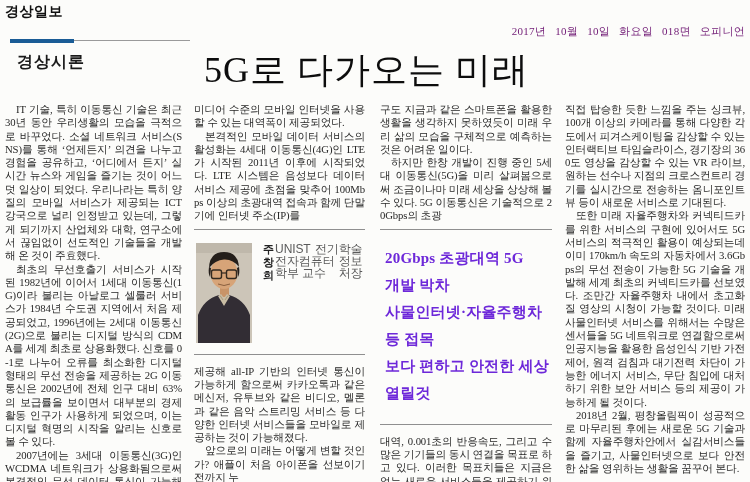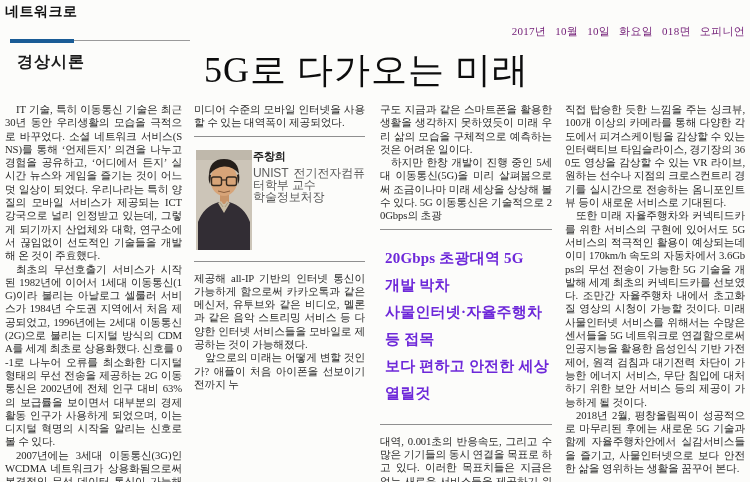--- a/index.html
+++ b/index.html
@@ -40,59 +40,60 @@
   #col1{left:5px;width:177px;}
   #col2{left:194px;width:171px;}
   #col3{left:380px;width:172px;}
   #col4{left:565px;width:180px;}
   .hrule{height:1px;background:#8f8f8f;}
   
   .photo-block{margin-top:6px;}
   .photo-row{display:flex;margin:13px 0 11px 2px;height:100px;}
   .photo{width:56px;height:100px;flex:0 0 56px;background:#ccc5b8;overflow:hidden;}
   .caption{
-    flex:1;display:flex;flex-direction:column;
-    padding:0 0 6px 1px;
+    flex:1;display:flex;flex-direction:row;justify-content:flex-end;
+    padding:0 0 6px 11px;
     font-family:"Liberation Sans","DejaVu Sans",sans-serif;
   }
   .cap-name{font-size:11px;font-weight:800;color:#222;margin-bottom:4px;}
   .cap-line{font-size:12px;line-height:12px;color:#5a5a5a;}
   .photo-block + p, .quote-block + p{margin-top:10px !important;}
   
   .quote-block{margin-top:6px;}
   .quote-inner{padding:15px 0 17px 5px;}
   .quote-line{
     margin:0 !important;font-size:15px;font-weight:700;line-height:27px;
     letter-spacing:.2px;color:#6d28d9;text-align:left;word-break:keep-all;
   }
 </style>
 </head>
 <body>
 
-<div class="masthead">네트워크로</div>
+<div class="masthead">경상일보</div>
 <div class="dateline">2017년 10월 10일 화요일 018면 오피니언</div>
 
 <div class="section-block">
   <div class="section-rule">
     <span class="gray"></span>
     <span class="blue" id="accent-bar" style="background: rgb(26, 92, 150);"></span>
   </div>
   <div class="section-label">경상시론</div>
 </div>
 
 <h1 class="headline">5G로 다가오는 미래</h1>
 
 <div class="col" id="col1">
   <p class="indent">IT 기술, 특히 이동통신 기술은 최근 30년 동안 우리생활의 모습을 극적으로 바꾸었다. 소셜 네트워크 서비스(SNS)를 통해 ‘언제든지’ 의견을 나누고 경험을 공유하고, ‘어디에서 든지’ 실시간 뉴스와 게임을 즐기는 것이 어느덧 일상이 되었다. 우리나라는 특히 양질의 모바일 서비스가 제공되는 ICT 강국으로 널리 인정받고 있는데, 그렇게 되기까지 산업체와 대학, 연구소에서 끊임없이 선도적인 기술들을 개발해 온 것이 주효했다.</p>
   <p class="indent">최초의 무선호출기 서비스가 시작된 1982년에 이어서 1세대 이동통신(1G)이라 불리는 아날로그 셀룰러 서비스가 1984년 수도권 지역에서 처음 제공되었고, 1996년에는 2세대 이동통신(2G)으로 불리는 디지털 방식의 CDMA를 세계 최초로 상용화했다. 신호를 0-1로 나누어 오류를 최소화한 디지털 형태의 무선 전송을 제공하는 2G 이동통신은 2002년에 전체 인구 대비 63%의 보급률을 보이면서 대부분의 경제활동 인구가 사용하게 되었으며, 이는 디지털 혁명의 시작을 알리는 신호로 볼 수 있다.</p>
   <p class="indent">2007년에는 3세대 이동통신(3G)인 WCDMA 네트워크가 상용화됨으로써 본격적인 무선 데이터 통신이 가능해지고 멀티</p>
 </div>
 
 <div class="col" id="col2">
   <p>미디어 수준의 모바일 인터넷을 사용할 수 있는 대역폭이 제공되었다.</p>
+  <p class="indent">본격적인 모바일 데이터 서비스의 활성화는 4세대 이동통신(4G)인 LTE가 시작된 2011년 이후에 시작되었다. LTE 시스템은 음성보다 데이터 서비스 제공에 초점을 맞추어 100Mbps 이상의 초광대역 접속과 함께 단말기에 인터넷 주소(IP)를</p>
 
   <div class="photo-block">
     <div class="hrule" style="background: rgb(143, 143, 143);"></div>
     <div class="photo-row">
       <div class="photo">
         <svg width="56" height="100" viewBox="0 0 56 100" xmlns="http://www.w3.org/2000/svg">
           <rect width="56" height="100" fill="#ccc5b8"></rect>
           <rect width="56" height="10" fill="#bfb8ab"></rect>
           <rect x="24" y="42" width="9" height="12" fill="#c89468"></rect>
           <ellipse cx="28" cy="30" rx="13.5" ry="16" fill="#d7a478"></ellipse>

